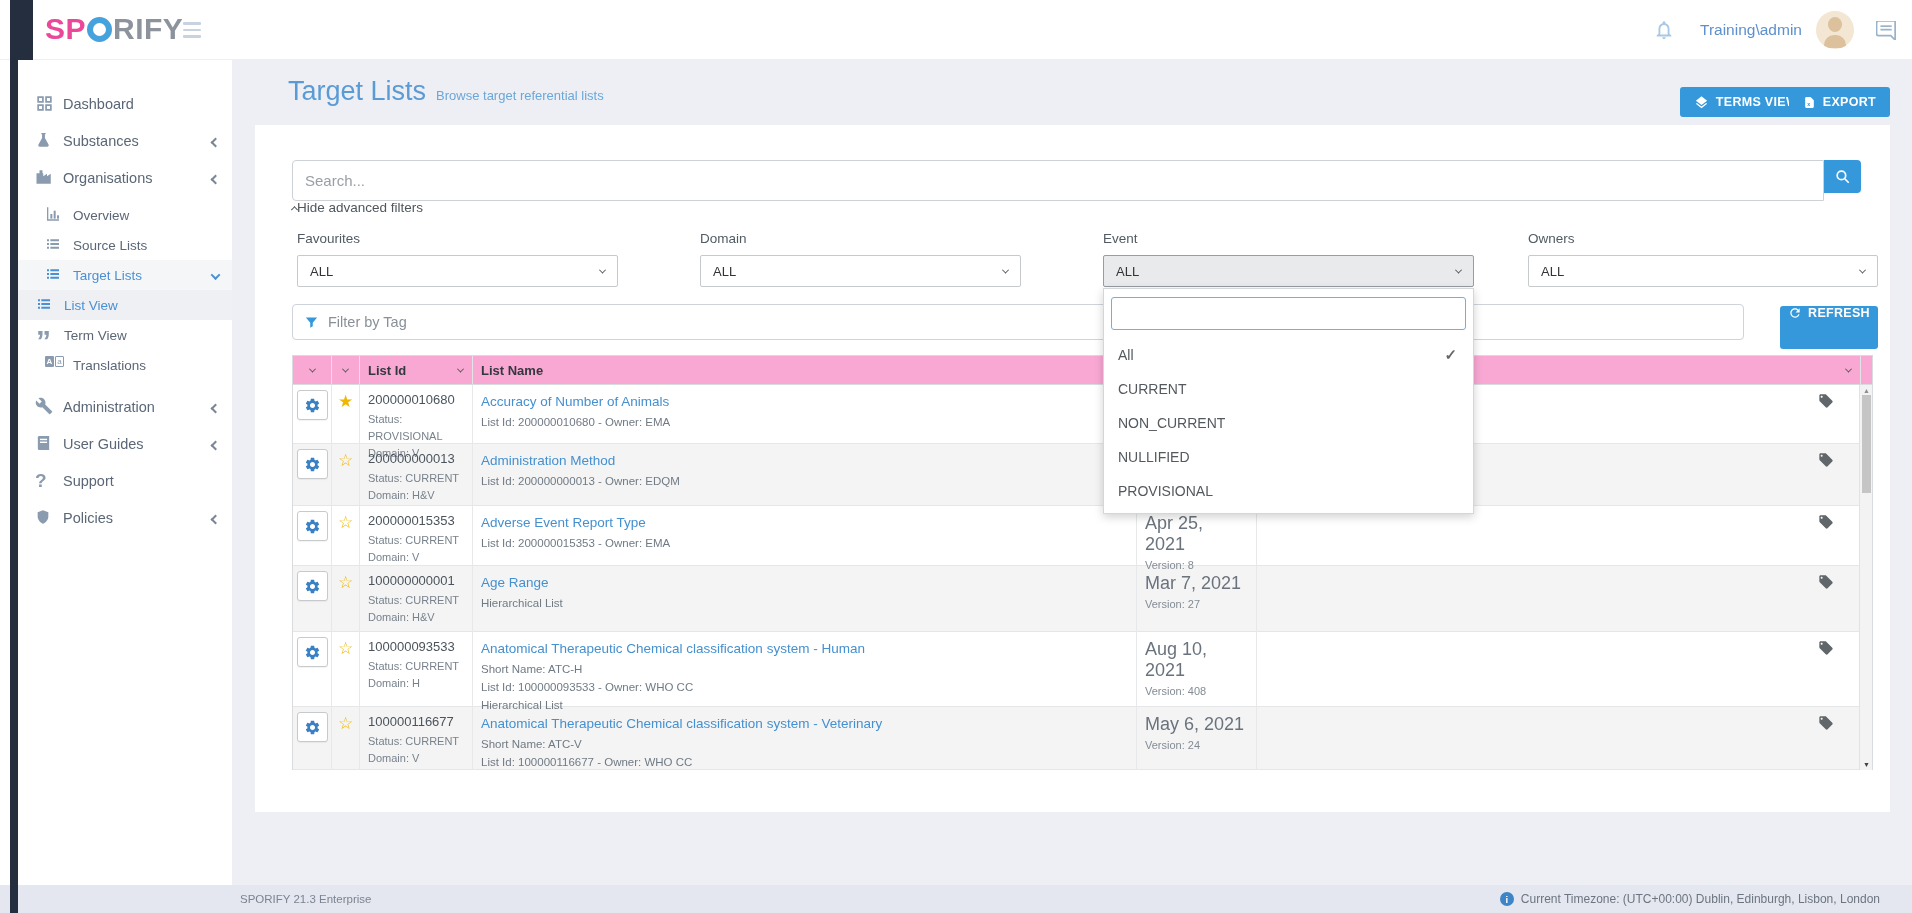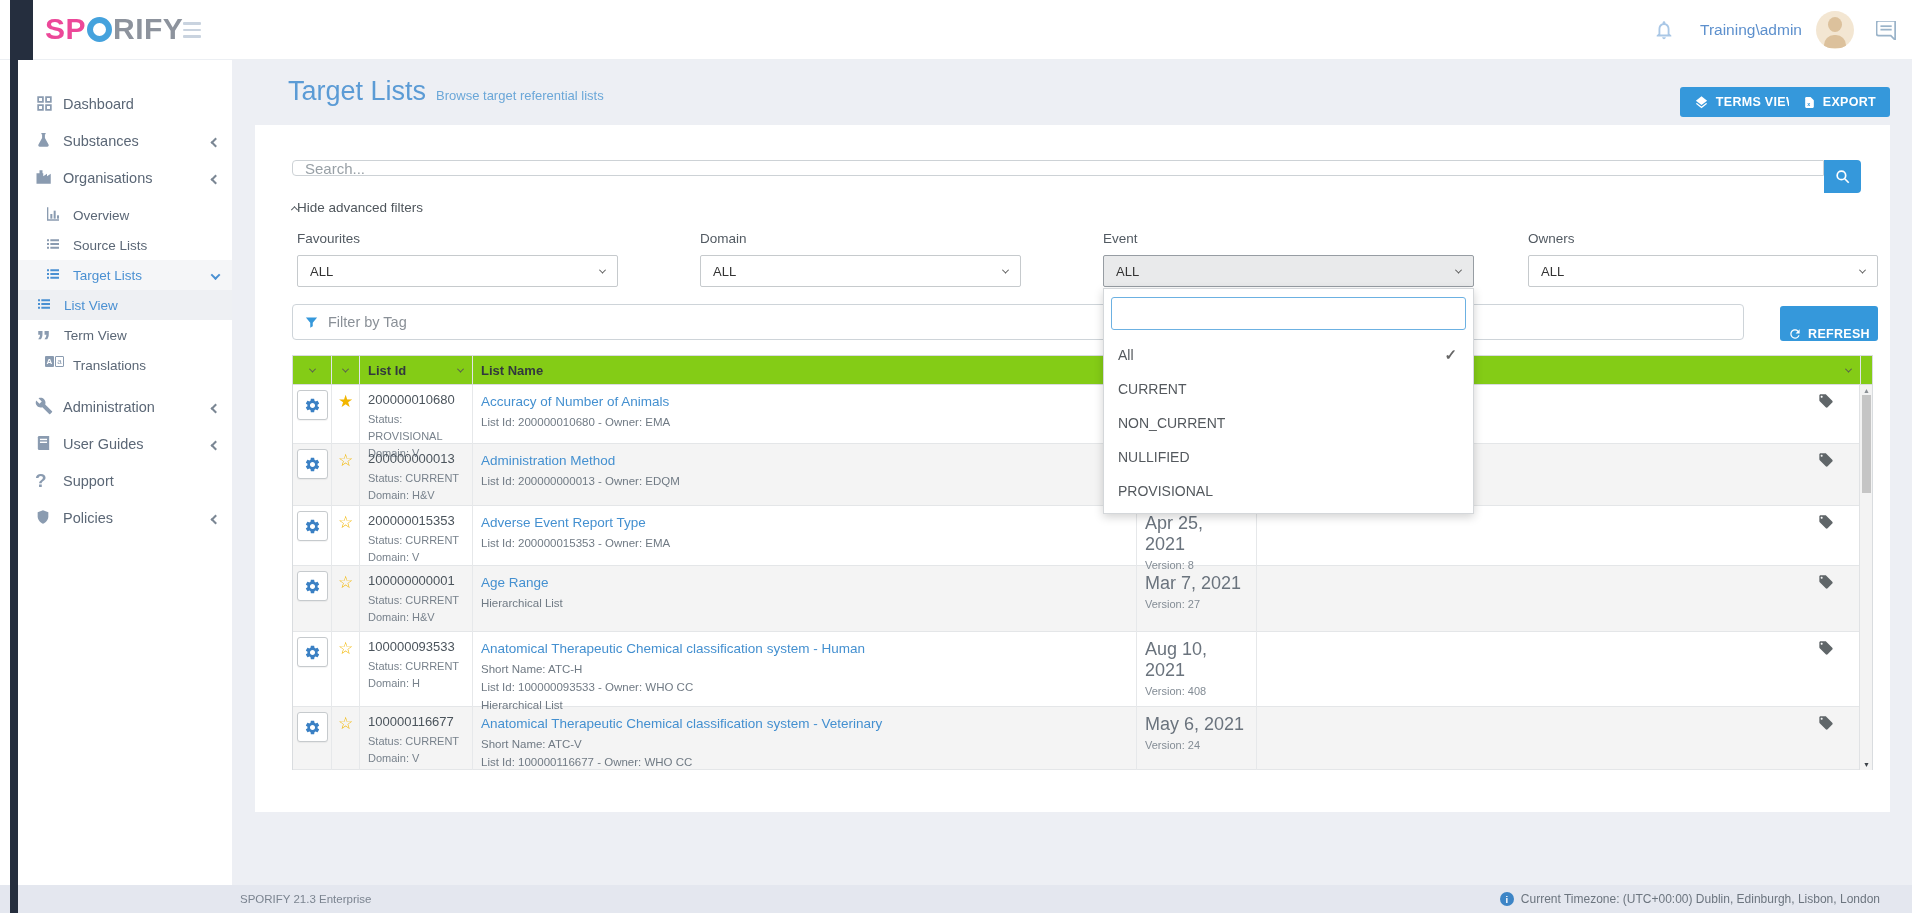--- a/index.html
+++ b/index.html
@@ -53,43 +53,43 @@
 
   
   .content-bg{position:absolute;left:232px;top:60px;width:1680px;height:853px;background:#edeff4;z-index:1}
   .card{position:absolute;left:255px;top:125px;width:1635px;height:687px;background:#fff;z-index:2}
   .page-title{position:absolute;left:288px;top:76px;z-index:3;color:#5b9bd5;font-size:27px;display:flex;align-items:baseline;gap:10px}
   .page-title .sub{font-size:13px;color:#6ba7d8}
   .btn-blue{position:absolute;top:87px;height:30px;background:#3598db;color:#fff;font-size:12.5px;font-weight:bold;border:none;border-radius:3px;display:flex;align-items:center;gap:7px;padding:0 14px;cursor:pointer;z-index:3;letter-spacing:.3px}
   .btn-terms{right:100px}
   .btn-export{right:22px}
 
-  .search-input{position:absolute;left:292px;top:160px;width:1532px;height:16px;border:1px solid #cdd2d6;border-radius:4px 0 0 4px;padding:0 12px;font-size:15px;color:#444;z-index:3;outline:none}
+  .search-input{position:absolute;left:292px;top:160px;width:1532px;height:41px;border:1px solid #cdd2d6;border-radius:4px 0 0 4px;padding:0 12px;font-size:15px;color:#444;z-index:3;outline:none}
   .search-input::placeholder{color:#98a0a6}
   .search-btn{position:absolute;left:1824px;top:160px;width:37px;height:33px;background:#3598db;border:none;border-radius:0 4px 4px 0;display:flex;align-items:center;justify-content:center;cursor:pointer;z-index:3}
   .hide-filters{position:absolute;left:292px;top:200px;font-size:13.5px;color:#4f565c;z-index:3;cursor:pointer;display:flex;align-items:flex-end;gap:0}
 
   .flt{position:absolute;top:231px;z-index:3}
   .flt .lab{font-size:13.5px;color:#525a62;margin-bottom:9px}
   .selbox{height:32px;border:1px solid #c6cacd;border-radius:2px;background:#fff;display:flex;align-items:center;justify-content:space-between;padding:0 12px;font-size:13px;color:#333;cursor:pointer}
   .selbox .chev{color:#555}
   .flt-fav{left:297px;width:321px}
   .flt-dom{left:700px;width:321px}
   .flt-sta{left:1103px;width:371px}
   .flt-own{left:1528px;width:350px}
   .flt-sta .selbox{background:#e9eaeb;border-color:#979da3}
 
   .tag-wrap{position:absolute;left:292px;top:304px;width:1452px;height:36px;border:1px solid #ced4d9;border-radius:4px;background:#fff;display:flex;align-items:center;gap:9px;padding:0 11px;z-index:3}
   .tag-wrap input{flex:1;border:none;outline:none;font-size:14.5px;color:#444}
   .tag-wrap input::placeholder{color:#8a9097}
-  .refresh-btn{position:absolute;left:1780px;top:306px;width:98px;height:35px;background:#3598db;color:#fff;border:none;border-radius:3px;font-size:12.5px;font-weight:bold;display:flex;align-items:flex-end;justify-content:center;gap:6px;cursor:pointer;z-index:3;letter-spacing:.3px}
+  .refresh-btn{position:absolute;left:1780px;top:306px;width:98px;height:43px;background:#3598db;color:#fff;border:none;border-radius:3px;font-size:12.5px;font-weight:bold;display:flex;align-items:flex-start;justify-content:center;gap:6px;cursor:pointer;z-index:3;letter-spacing:.3px}
 
   
   .tbl{position:absolute;left:292px;top:355px;width:1581px;z-index:3}
-  .tbl-head{display:grid;grid-template-columns:39px 28px 113px 664px 120px 604px 13px;height:30px;background:#84cc16;border:1px solid #d9dcdf}
+  .tbl-head{display:grid;grid-template-columns:39px 28px 113px 664px 120px 604px 13px;height:30px;background:#f9a8d4;border:1px solid #d9dcdf}
   .th{position:relative;display:flex;align-items:center;font-size:13px;font-weight:bold;color:#32383e;border-right:1px solid #e2e4e7;padding:0 8px}
   .th:last-child{border-right:none}
   .th .cchev{margin:0 auto;color:#555;cursor:pointer}
   .th .rchev{position:absolute;right:9px;color:#555;cursor:pointer}
   .tbl-body{position:relative;height:385px;overflow:hidden;border-left:1px solid #d9dcdf;border-right:1px solid #d9dcdf;background:#fff}
   .row{display:grid;grid-template-columns:39px 28px 113px 664px 120px 591px;border-bottom:1px solid #e4e6e8}
   .row.alt{background:#f4f4f4}
   .cell{border-right:1px solid #e6e8ea;padding:7px 8px;position:relative}
   .cell:last-child{border-right:none}
   .c-gear{display:flex;justify-content:center;padding:5px 0}

